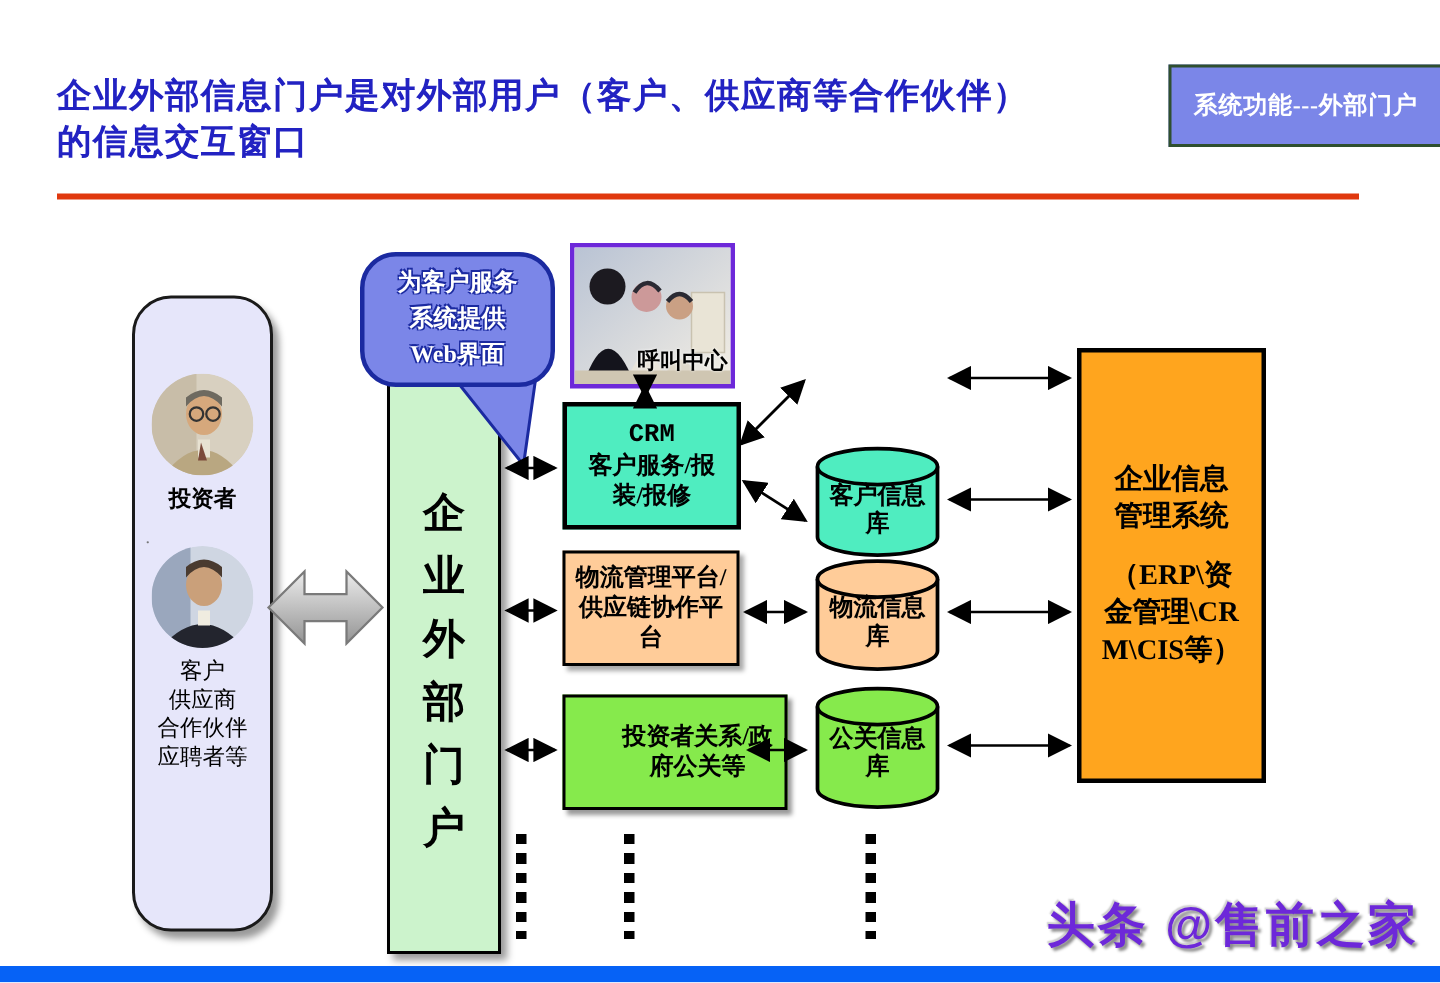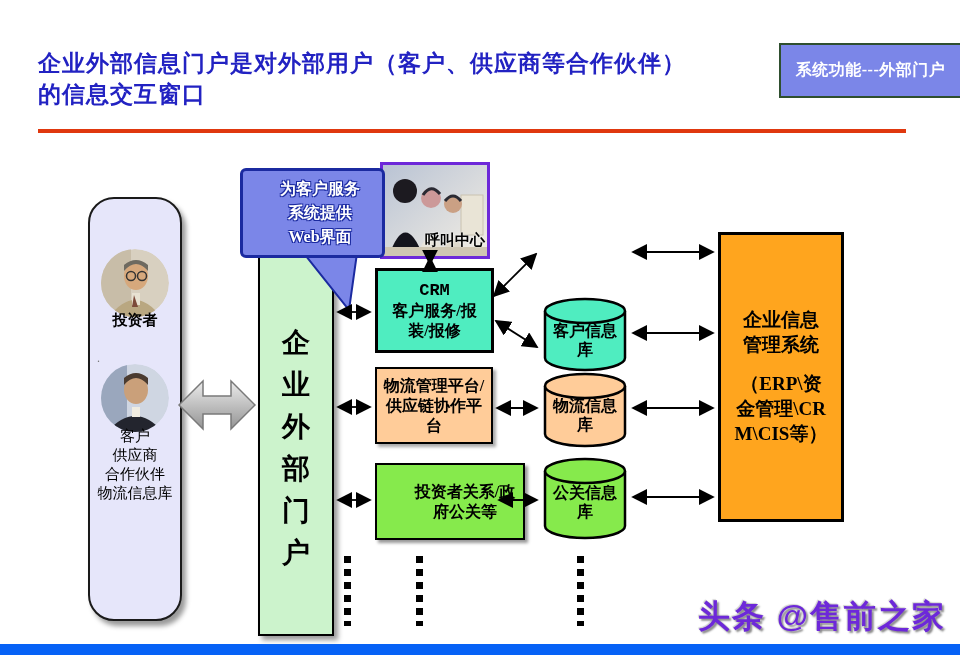--- a/index.html
+++ b/index.html
@@ -14,34 +14,34 @@
               border:2px solid #2F4F2F;display:flex;align-items:center;justify-content:center;
               color:#fff;font-weight:bold;font-size:16px;letter-spacing:0.5px;}
   .red-line{left:38px;top:129px;width:868px;height:4px;background:#E0380E;}
 
   
   .users-panel{left:88px;top:197px;width:90px;height:420px;background:#E6E6FA;
                border:2px solid #1a1a1a;border-radius:26px;box-shadow:4px 5px 5px #9a9a9a;}
   .photo{position:absolute;width:68px;height:68px;left:11px;border-radius:50%;overflow:hidden;}
   .photo svg{display:block;}
   .users-label{position:absolute;width:100%;text-align:center;color:#000;
-               font-size:15px;font-weight:bold;}
+               font-size:15px;font-weight:bold;margin-top:12px;}
   .groups{line-height:19px;white-space:pre-line;font-weight:normal;}
   .speck{position:absolute;left:7px;top:152px;color:#777;font-size:12px;}
 
   
   .portal-box{left:258px;top:218px;width:72px;height:414px;background:#CCF3CC;
               border:2px solid #000;box-shadow:4px 4px 5px #999;z-index:2;}
   .portal-label{position:absolute;left:20px;top:102px;width:32px;font-size:28px;line-height:42px;
                 font-weight:bold;color:#000;text-align:center;word-break:break-all;}
 
   
   .bubble{left:240px;top:168px;width:124px;height:84px;background:#7B86E8;
-          border:3px solid #1B2AA0;border-radius:6px;z-index:6;
-          display:flex;align-items:center;justify-content:center;padding-left:15px;}
+          border:3px solid #1B2AA0;border-radius:24px;z-index:6;
+          display:flex;align-items:center;justify-content:center;}
   .bubble-text{color:#fff;font-weight:bold;font-size:16px;line-height:24px;text-align:center;
                white-space:pre-line;
                text-shadow:1px 1px 0 #1B2AA0,-1px -1px 0 #1B2AA0,1px -1px 0 #1B2AA0,-1px 1px 0 #1B2AA0;}
 
   
   .call-center{left:380px;top:162px;width:104px;height:91px;border:3px solid #6d28d9;
                overflow:hidden;z-index:2;}
   .cc-label{position:absolute;right:2px;bottom:6px;font-size:15px;font-weight:bold;color:#000;
             text-shadow:0 0 2px #fff;}
 
@@ -113,21 +113,21 @@
         <rect x="0" y="0" width="26" height="68" fill="#9aa7bd"></rect>
         <path d="M6 68 Q34 36 62 68 Z" fill="#23252e"></path>
         <ellipse cx="35" cy="26" rx="12" ry="14" fill="#caa07a"></ellipse>
         <path d="M23 21 Q35 7 47 21 L47 14 Q35 4 23 14 Z" fill="#4a3b30"></path>
         <rect x="31" y="43" width="8" height="10" fill="#f0ece0"></rect>
       </svg>
     </div>
     <div class="users-label groups" style="top:228px;">客户
 供应商
 合作伙伴
-物流信息库</div>
+应聘者等</div>
   </div>
 
   <div class="abs portal-box">
     <div class="portal-label">企业外部门户</div>
   </div>
 
   <div class="abs bubble">
     <div class="bubble-text">为客户服务
 系统提供
 Web界面</div>

